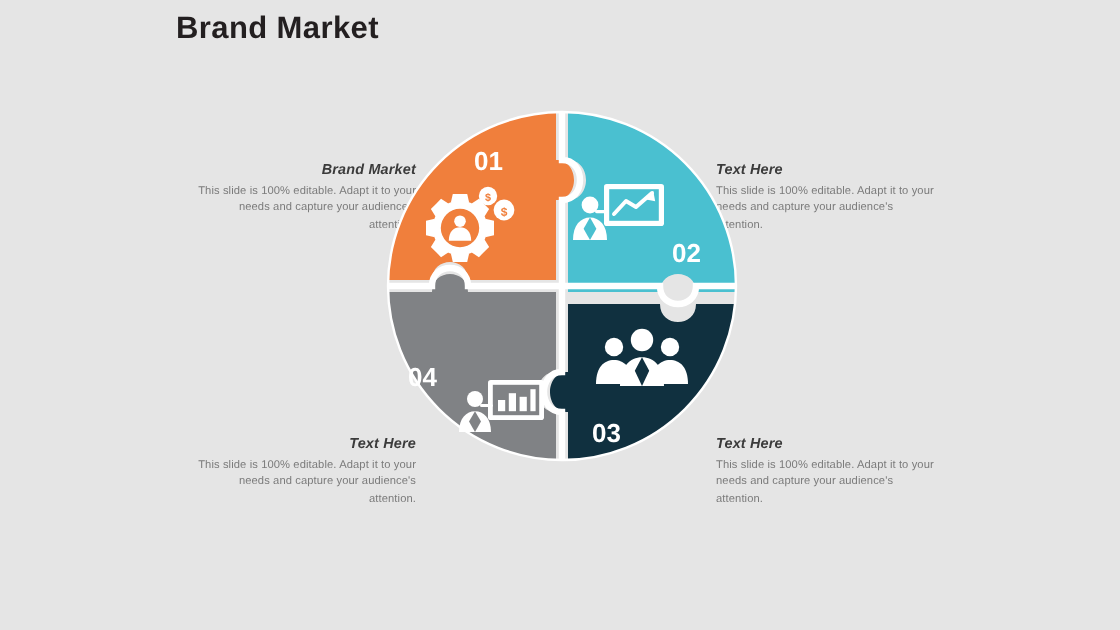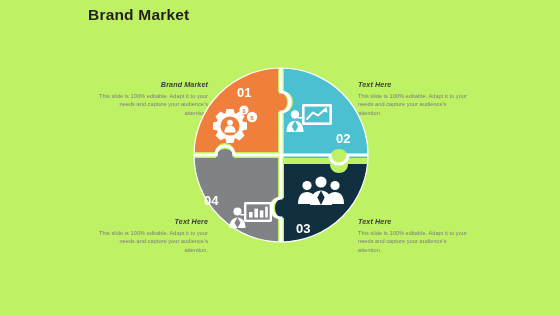--- a/index.html
+++ b/index.html
@@ -14,21 +14,21 @@
     overflow: hidden;
     font-family: "Liberation Sans", sans-serif;
     -webkit-font-smoothing: antialiased;
   }
 
   #slide {
     position: absolute;
     left: 0; top: 0;
     width: 560px;
     height: 315px;
-    background: #bef264;
+    background: #e5e5e5;
   }
 
   
   #slide-title {
     position: absolute;
     left: 88px;
     top: 5px;
     width: 420px;
     font-size: 15.5px;
     font-weight: bold;
@@ -63,21 +63,21 @@
 
   #callout-1 { left: 96px;  top: 80px; }
   #callout-2 { left: 358px; top: 80px; }
   #callout-3 { left: 96px;  top: 217px; }
   #callout-4 { left: 358px; top: 217px; }
 
   
   #puzzle-wrap {
     position: absolute;
     left: 190px;
-    top: 62px;
+    top: 50px;
     width: 182px;
     height: 186px;
   }
   #puzzle-svg { display: block; width: 182px; height: 186px; }
 
   .seg-num {
     font-family: "Liberation Sans", sans-serif;
     font-size: 13px;
     font-weight: bold;
     fill: #ffffff;

